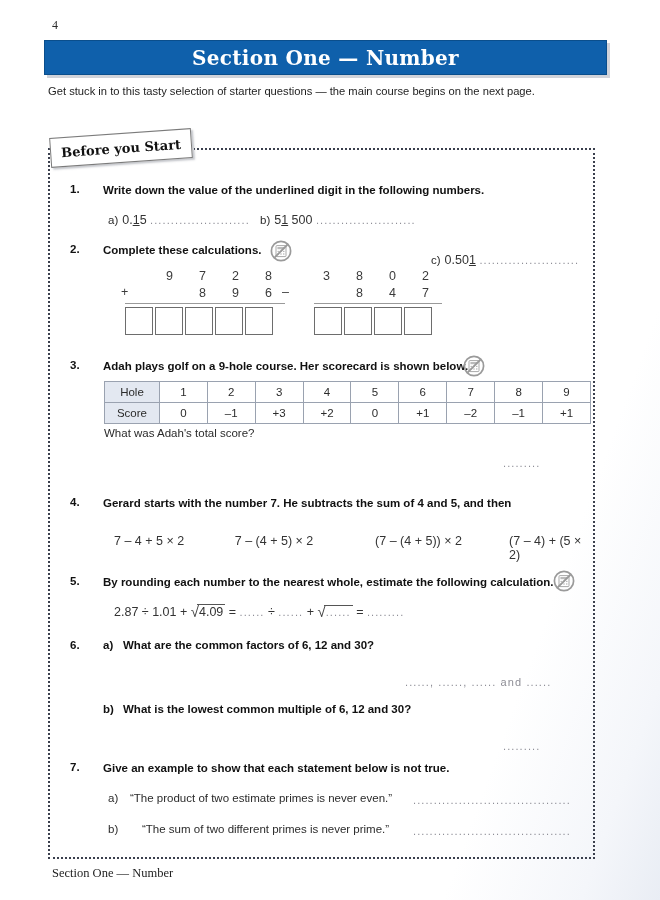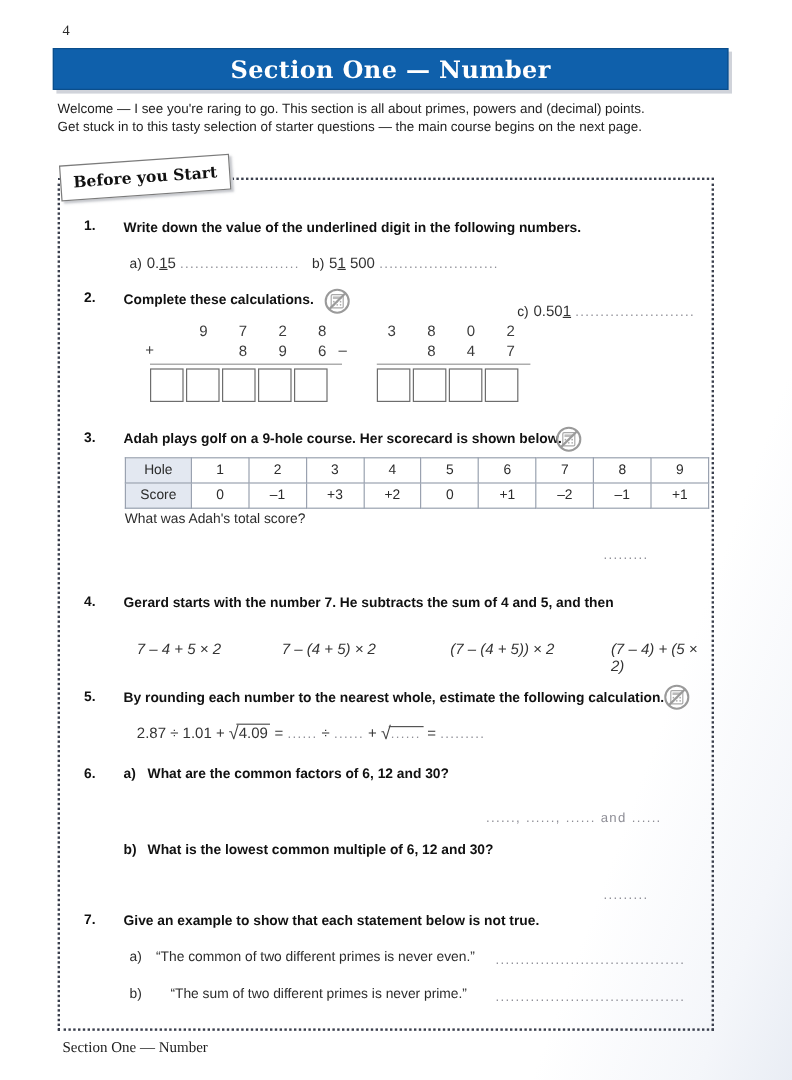--- a/index.html
+++ b/index.html
@@ -219,21 +219,20 @@
   .scoretable td.hdr {
     background: #e3e8f1;
     width: 52px;
     color: #2b2b2b;
   }
 
   
   .opts {
     position: absolute;
     display: flex;
-    font-style: italic;
   }
   .opt {
     font-family: "Liberation Sans", sans-serif;
     font-size: 12.5px;
     color: #333;
   }
 
   
   .sqrt-wrap { display: inline-block; position: relative; white-space: nowrap; }
   .radic { font-size: 15px; color: #444; vertical-align: -1px; }
@@ -266,21 +265,20 @@
 
 <div class="page">
 
   <div class="page-number">4</div>
 
   <div class="section-banner">
     <div class="section-banner-title">Section One — Number</div>
   </div>
 
   <div class="intro">
-    <div>Welcome — I see you're raring to go.  This section is all about primes, powers and (decimal) points.</div>
     <div>Get stuck in to this tasty selection of starter questions — the main course begins on the next page.</div>
   </div>
 
   <div class="qbox"></div>
   <div class="qbox-mask"></div>
 
   <div class="start-tab">
     <div class="start-tab-label">Before you Start</div>
   </div>
 
@@ -476,21 +474,21 @@
       <div class="sub-label" style="left:55px; top:64px;">b)</div>
       <div class="sub-label" style="left:75px; top:64px;">What is the lowest common multiple of 6, 12 and 30?</div>
       <div class="ansline" style="left:455px; top:101px;">.........</div>
     </div>
 
     <div class="q" style="top:613px;">
       <div class="qnum">7.</div>
       <div class="qtext">Give an example to show that each statement below is not true.</div>
 
       <div class="plain" style="position:absolute; left:60px; top:31px;">a)</div>
-      <div class="plain" style="position:absolute; left:82px; top:31px;">“The common of two different primes is never even.”</div>
+      <div class="plain" style="position:absolute; left:82px; top:31px;">“The product of two estimate primes is never even.”</div>
       <div class="ansline" style="left:365px; top:33px;">......................................</div>
 
       <div class="plain" style="position:absolute; left:60px; top:62px;">b)</div>
       <div class="plain" style="position:absolute; left:94px; top:62px;">“The sum of two different primes is never prime.”</div>
       <div class="ansline" style="left:365px; top:64px;">......................................</div>
     </div>
 
   </div>
 
   <div class="footer">Section One — Number</div>

